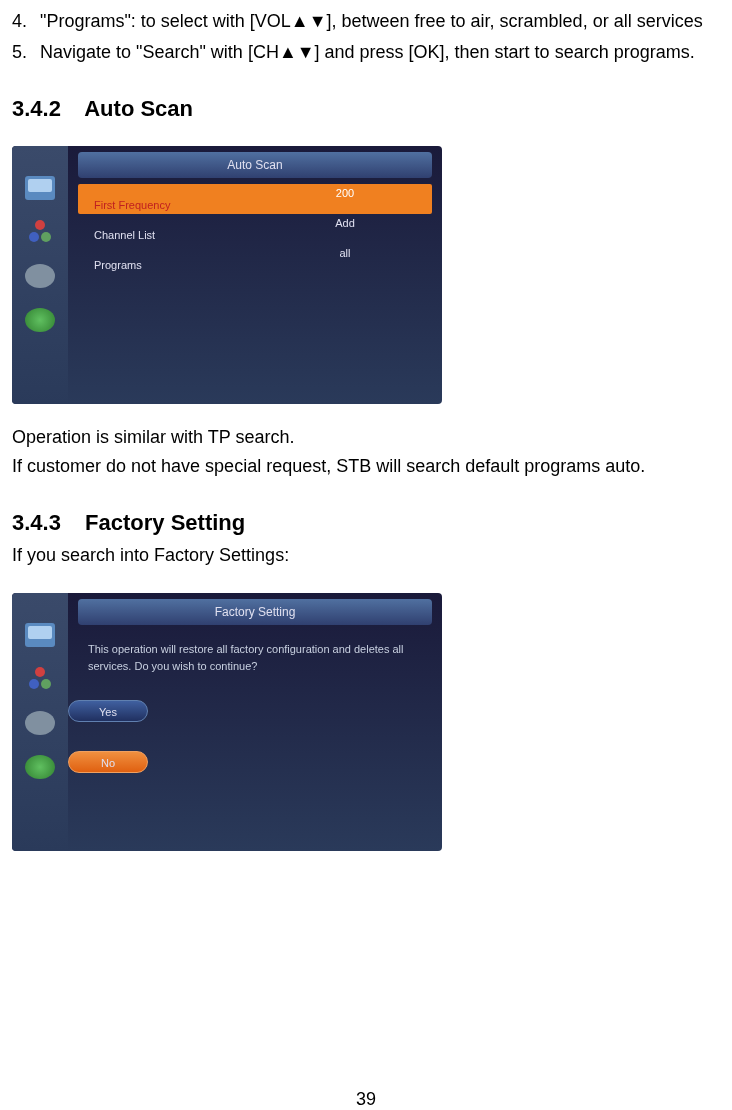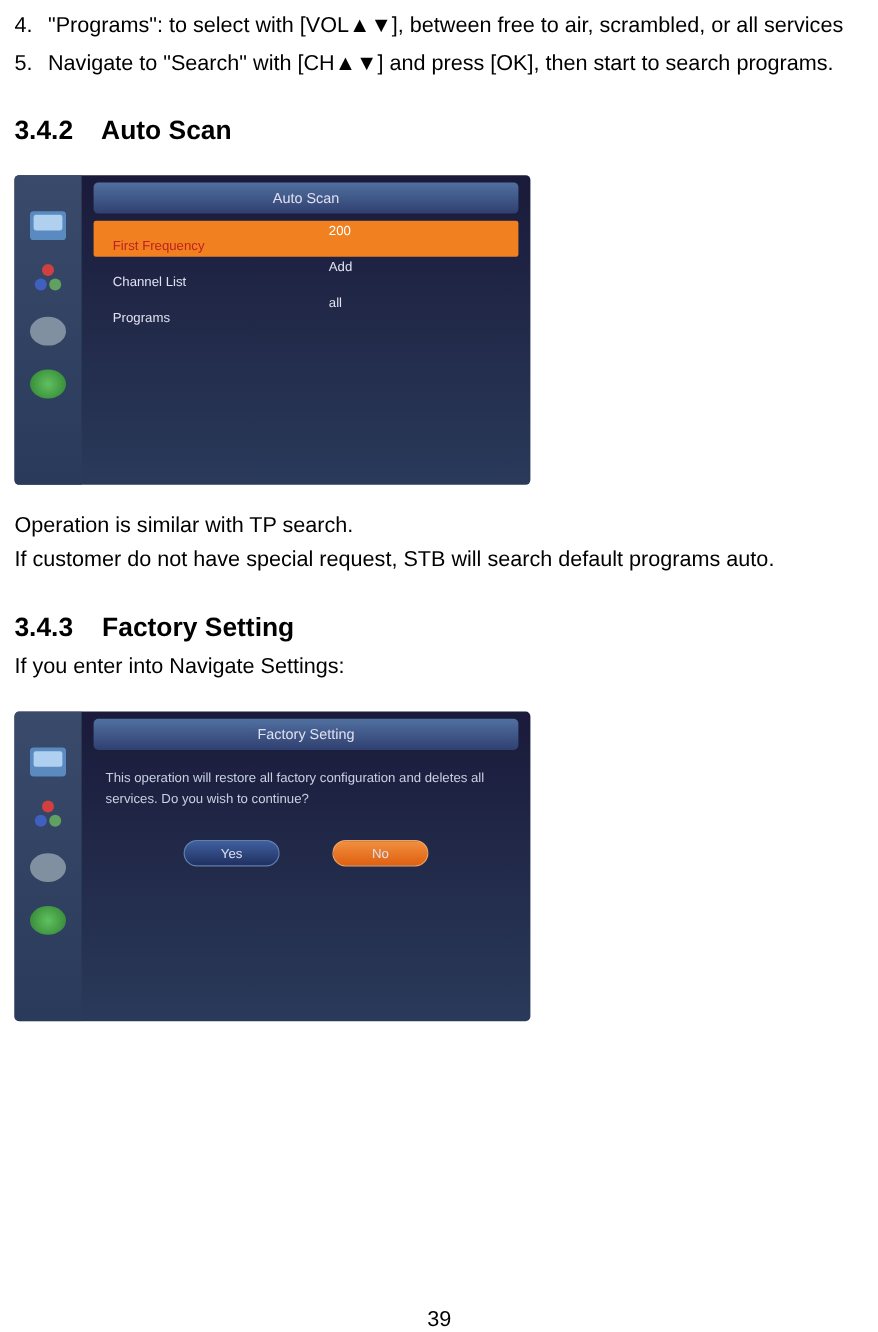--- a/index.html
+++ b/index.html
@@ -142,32 +142,34 @@
     }
     .ss-row.selected .ss-value {
       color: #fff;
     }
     .ss-label {
       width: 180px;
       margin-top: 12px;
     }
     .ss-value {
       flex: 1;
+      text-align: center;
     }
     .ss-message {
       font-size: 11px;
       color: #c8d0e0;
       padding: 10px 20px;
       line-height: 1.5;
     }
     .ss-buttons {
       display: flex;
       justify-content: center;
-      gap: 44px;
+      gap: 29px;
       margin-top: 16px;
+      flex-direction: column;
     }
     .ss-button {
       width: 80px;
       height: 22px;
       border-radius: 11px;
       font-size: 11px;
       color: #e0e0f0;
       text-align: center;
       line-height: 22px;
       border: 1px solid #6080b0;
@@ -237,21 +239,21 @@
 </div>
 
 <div class="para">Operation is similar with TP search.</div>
 <div class="para">If customer do not have special request, STB will search default programs auto.</div>
 
 <div class="section-heading" style="margin-bottom:6px;">
   <span class="section-num">3.4.3</span>
   <span>Factory  Setting</span>
 </div>
 
-<div class="para" style="margin-bottom:24px;">If you enter into Navigate Settings:</div>
+<div class="para" style="margin-bottom:24px;">If you search into Factory Settings:</div>
 
 <div class="screenshot">
   <div class="ss-sidebar">
     <div class="ss-icon monitor"></div>
     <div class="ss-icon balls"></div>
     <div class="ss-icon tools"></div>
     <div class="ss-icon disc"></div>
   </div>
   <div class="ss-main">
     <div class="ss-titlebar">Factory Setting</div>

